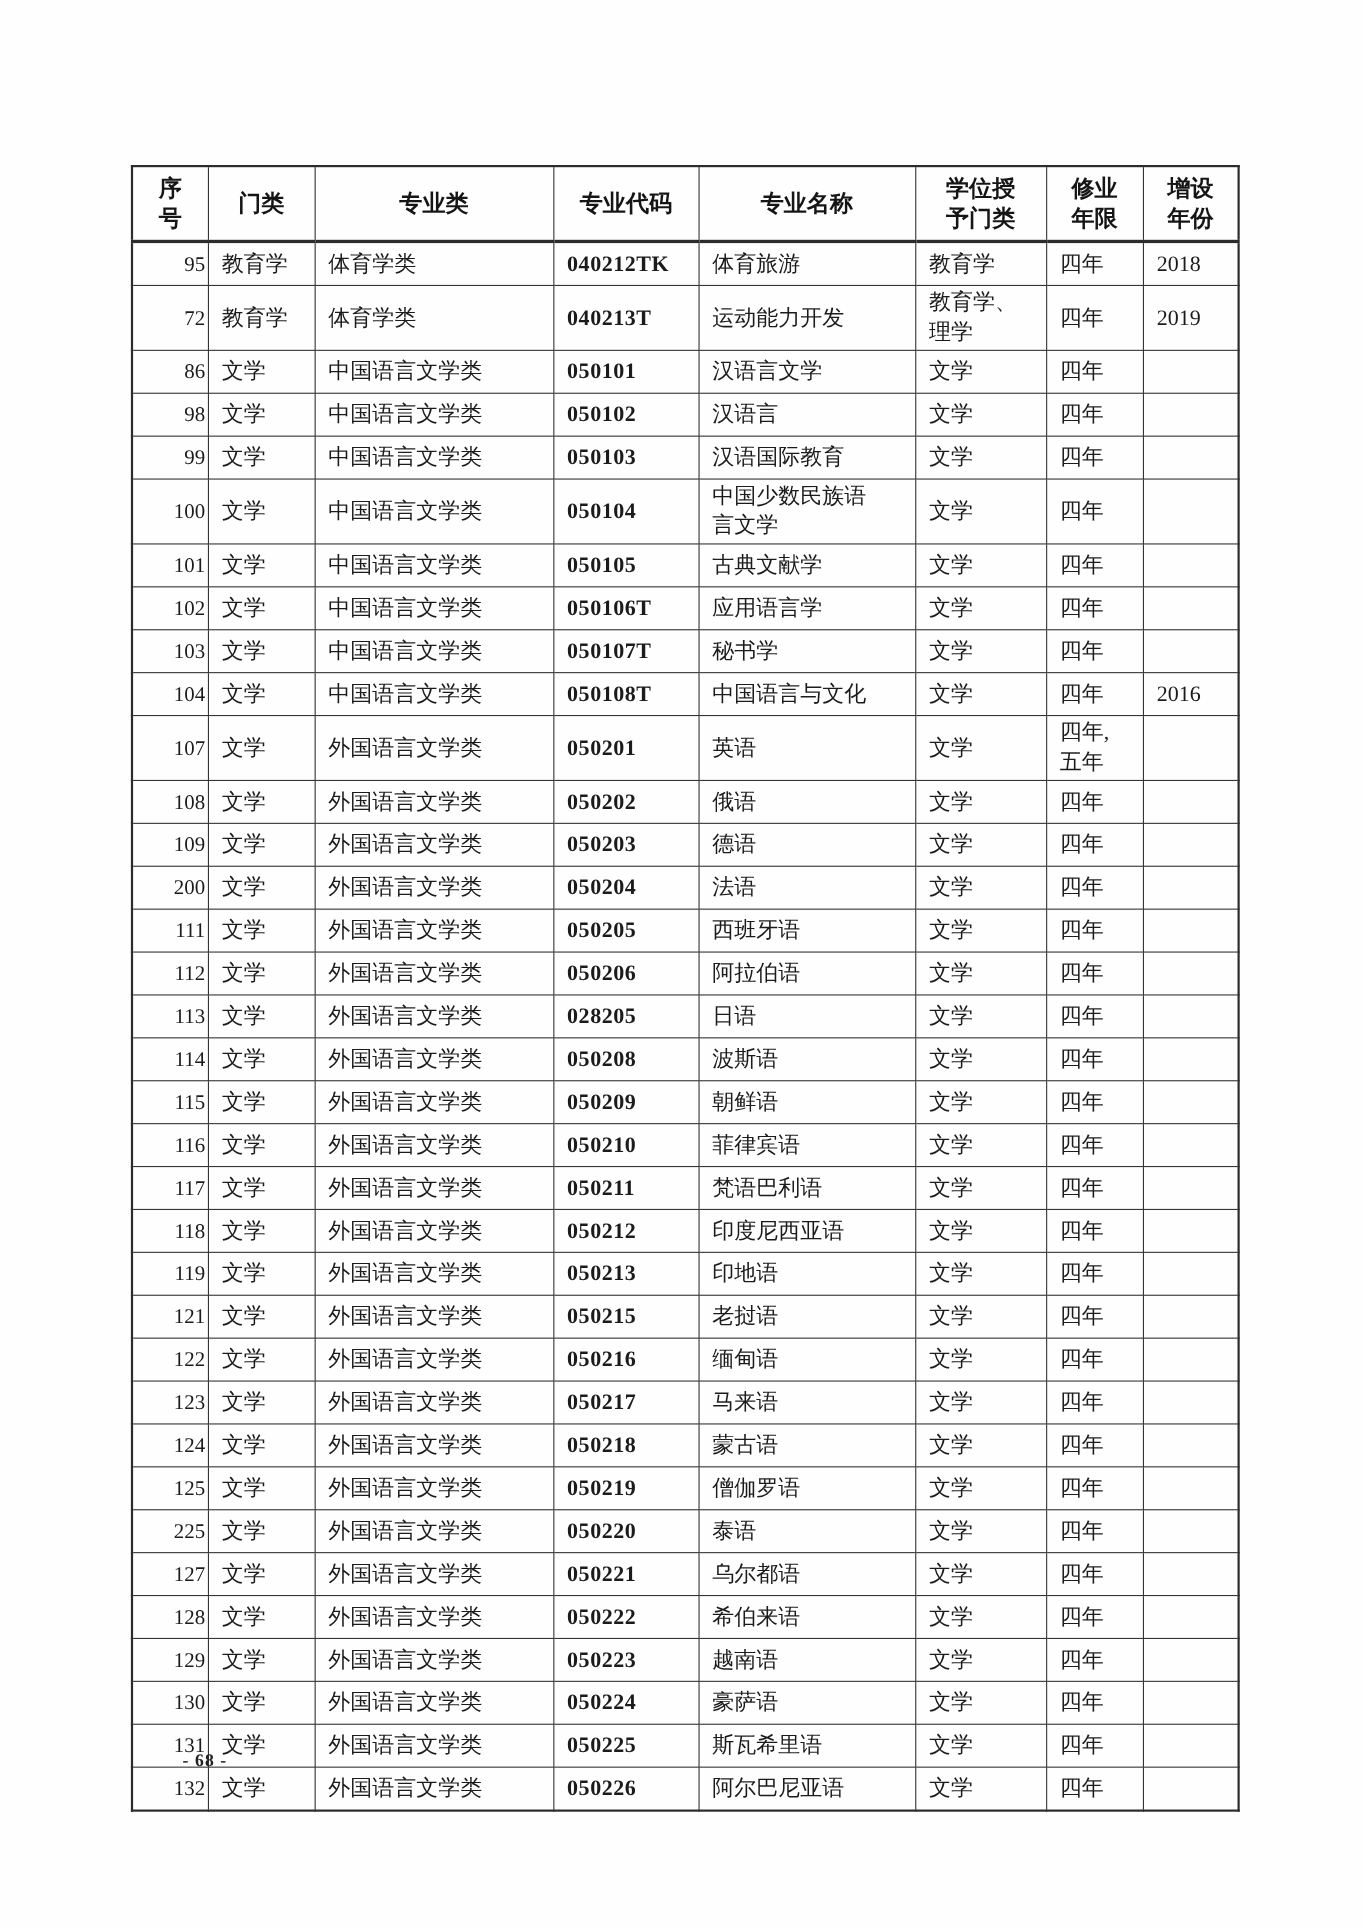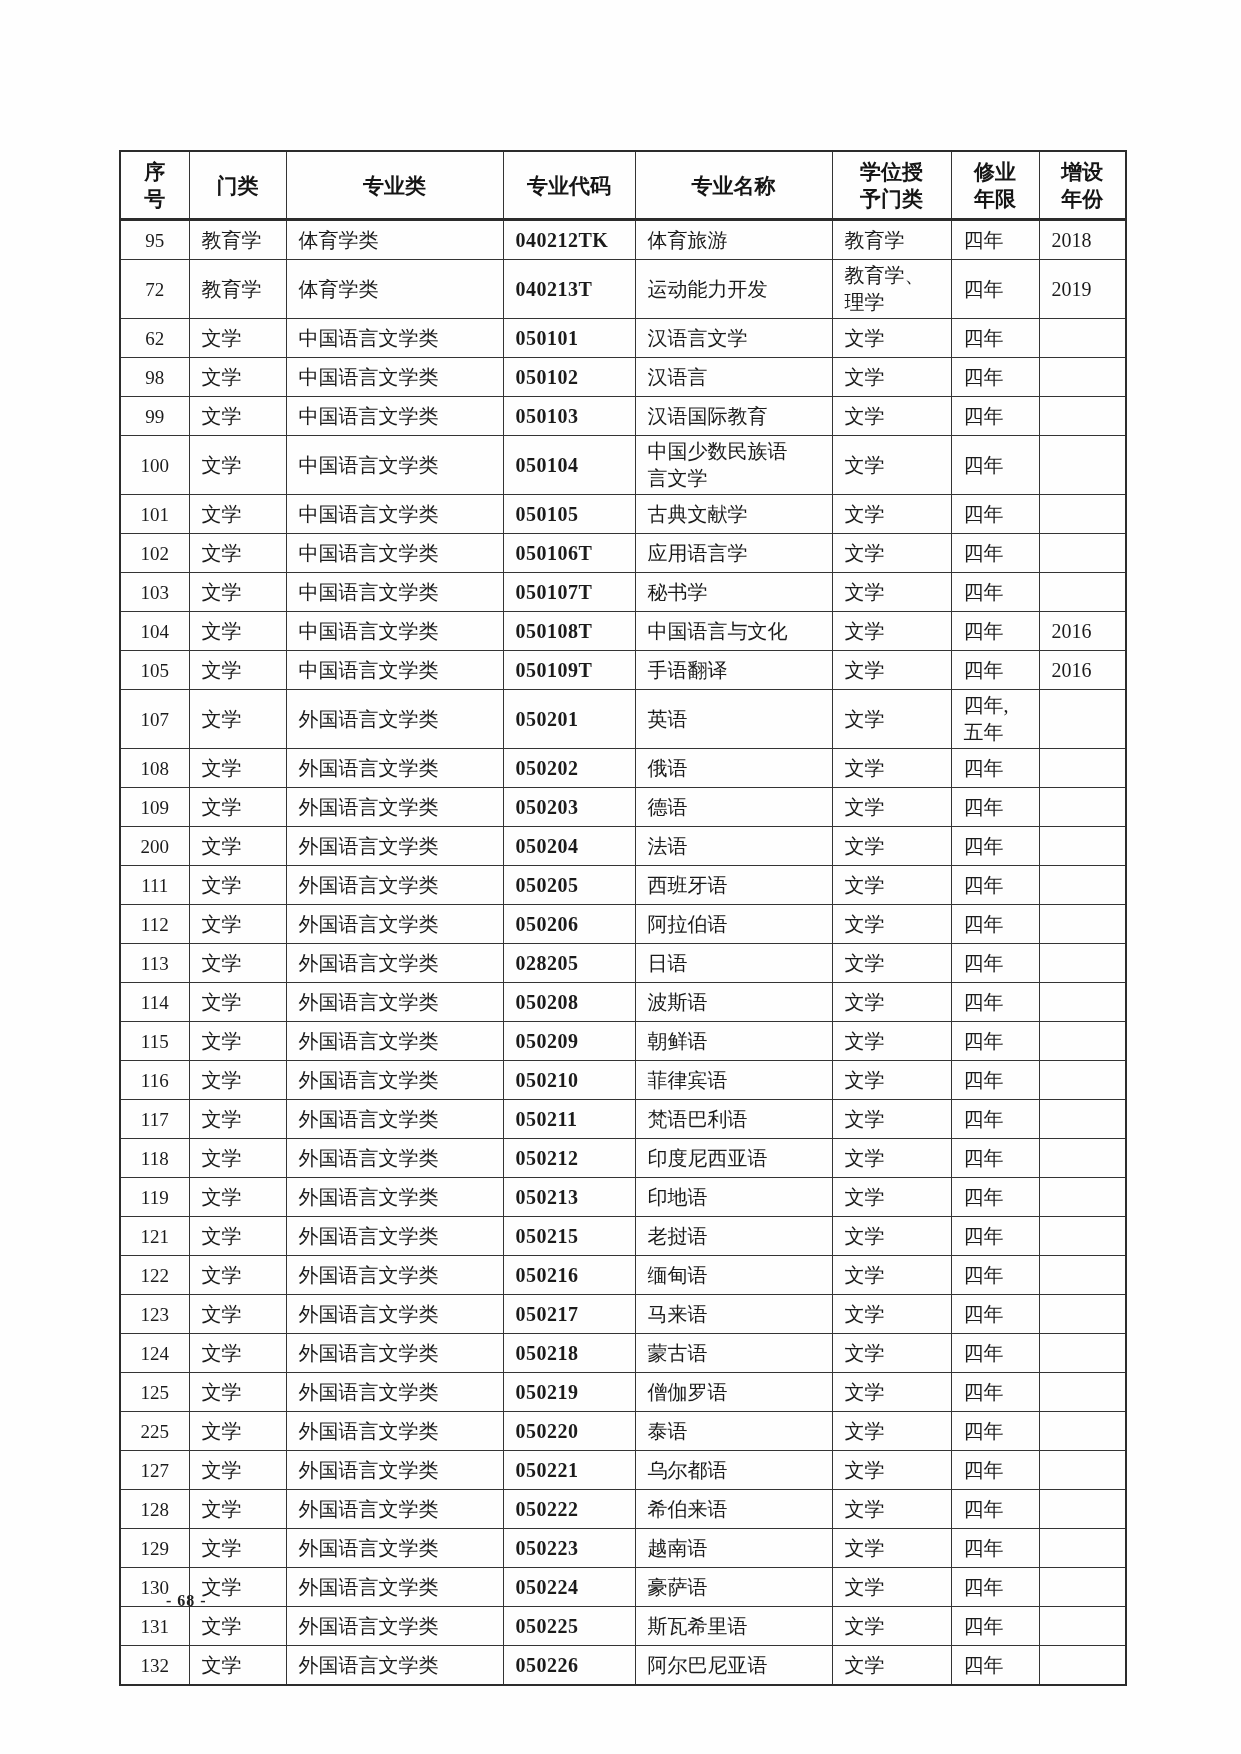--- a/index.html
+++ b/index.html
@@ -53,21 +53,21 @@
   
   table.catalog td {
     font-size: 20px;
     line-height: 27px;
     height: 34px;
     padding: 2px 12px;
     text-align: left;
     word-break: break-all;
   }
   table.catalog td.c-index {
-    text-align: center;
+    text-align: right;
     padding: 2px 2px;
     font-size: 19px;
   }
   table.catalog td.c-name {
     padding-right: 36px;
   }
   table.catalog td.c-code {
     letter-spacing: 0.5px;
     font-weight: bold;
   }
@@ -130,21 +130,21 @@
     <td class="c-index">72</td>
     <td class="c-category">教育学</td>
     <td class="c-class">体育学类</td>
     <td class="c-code">040213T</td>
     <td class="c-name">运动能力开发</td>
     <td class="c-degree">教育学、理学</td>
     <td class="c-years">四年</td>
     <td class="c-year">2019</td>
   </tr>
           <tr>
-    <td class="c-index">62</td>
+    <td class="c-index">86</td>
     <td class="c-category">文学</td>
     <td class="c-class">中国语言文学类</td>
     <td class="c-code">050101</td>
     <td class="c-name">汉语言文学</td>
     <td class="c-degree">文学</td>
     <td class="c-years">四年</td>
     <td class="c-year"></td>
   </tr>
           <tr>
     <td class="c-index">98</td>
@@ -205,30 +205,20 @@
     <td class="c-degree">文学</td>
     <td class="c-years">四年</td>
     <td class="c-year"></td>
   </tr>
           <tr>
     <td class="c-index">104</td>
     <td class="c-category">文学</td>
     <td class="c-class">中国语言文学类</td>
     <td class="c-code">050108T</td>
     <td class="c-name">中国语言与文化</td>
-    <td class="c-degree">文学</td>
-    <td class="c-years">四年</td>
-    <td class="c-year">2016</td>
-  </tr>
-          <tr>
-    <td class="c-index">105</td>
-    <td class="c-category">文学</td>
-    <td class="c-class">中国语言文学类</td>
-    <td class="c-code">050109T</td>
-    <td class="c-name">手语翻译</td>
     <td class="c-degree">文学</td>
     <td class="c-years">四年</td>
     <td class="c-year">2016</td>
   </tr>
           <tr>
     <td class="c-index">107</td>
     <td class="c-category">文学</td>
     <td class="c-class">外国语言文学类</td>
     <td class="c-code">050201</td>
     <td class="c-name">英语</td>

